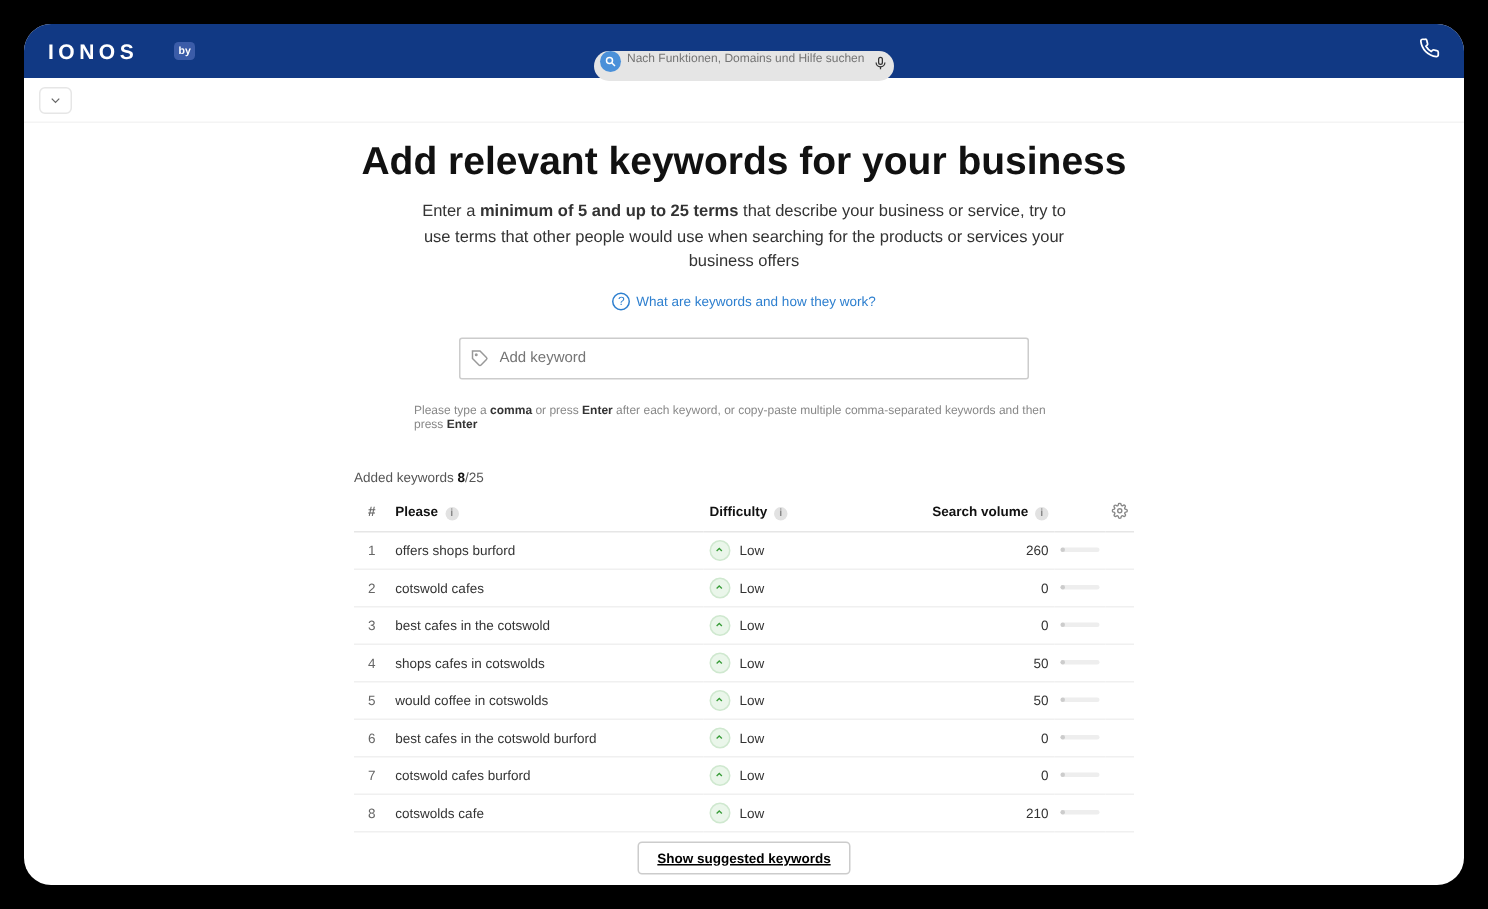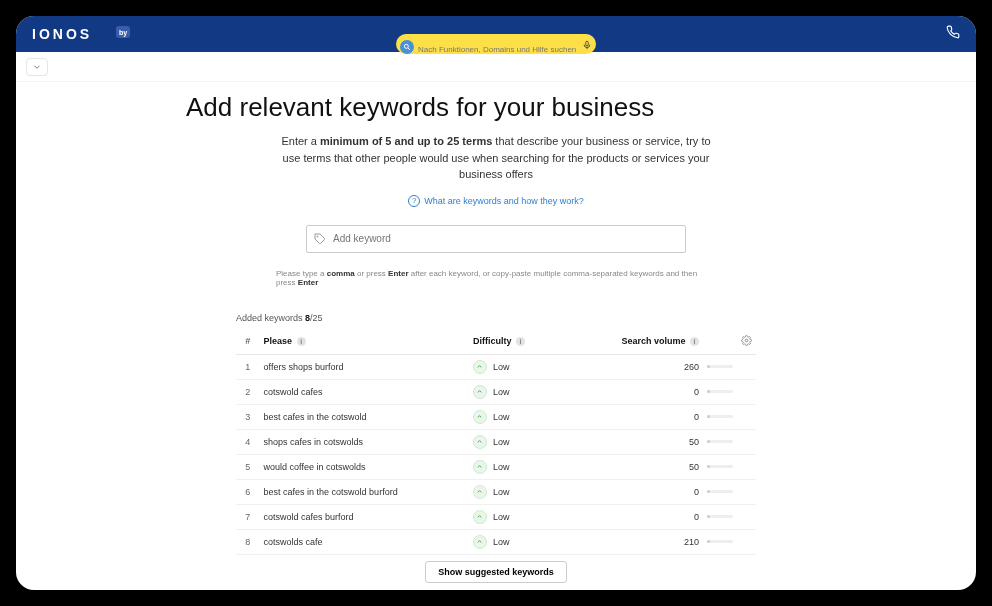--- a/index.html
+++ b/index.html
@@ -29,44 +29,45 @@
     align-items: center;
     padding: 0 16px;
     position: relative;
   }
   .brand {
     color: #fff;
     font-weight: 800;
     font-size: 14px;
     letter-spacing: 3px;
     display: flex;
+    align-items: center;
     gap: 20px;
   }
   .brand-tag {
     display: inline-flex;
     align-items: center;
     justify-content: center;
     background: #3b5ca8;
     border-radius: 3px;
     width: 14px;
     height: 12px;
     margin-left: 4px;
     font-size: 7px;
     letter-spacing: 0;
   }
   .search-wrap {
     position: absolute;
     left: 50%;
     transform: translateX(-50%);
     width: 200px;
     height: 20px;
-    background: #fde047;
+    background: #e5e5e5;
     border-radius: 10px;
     display: flex;
-    align-items: flex-end;
+    align-items: flex-start;
     padding: 0 4px;
     margin-top: 20px;
   }
   .search-icon-circle {
     width: 14px;
     height: 14px;
     border-radius: 50%;
     background: #4a90d9;
     display: flex;
     align-items: center;
@@ -109,22 +110,23 @@
   }
 
   .page {
     padding: 10px 0 0 0;
   }
   .page-inner {
     width: 620px;
     margin: 0 auto;
   }
   .page-title {
+    text-align: center;
     font-size: 26px;
-    font-weight: 400;
+    font-weight: 700;
     color: #111;
     margin-bottom: 10px;
   }
   .page-subtitle {
     text-align: center;
     font-size: 11px;
     color: #333;
     line-height: 1.5;
     max-width: 440px;
     margin: 0 auto 12px;
@@ -276,20 +278,21 @@
   .suggest-btn {
     display: block;
     margin: 6px auto 0;
     border: 1px solid #ccc;
     background: #fff;
     padding: 5px 12px;
     font-size: 9px;
     font-weight: 600;
     border-radius: 3px;
     cursor: pointer;
+    text-decoration: underline;
   }
 </style>
 </head>
 <body>
 
 <div class="device-frame">
 
   <div class="topbar">
     <div class="brand">
       <span>IONOS</span>

